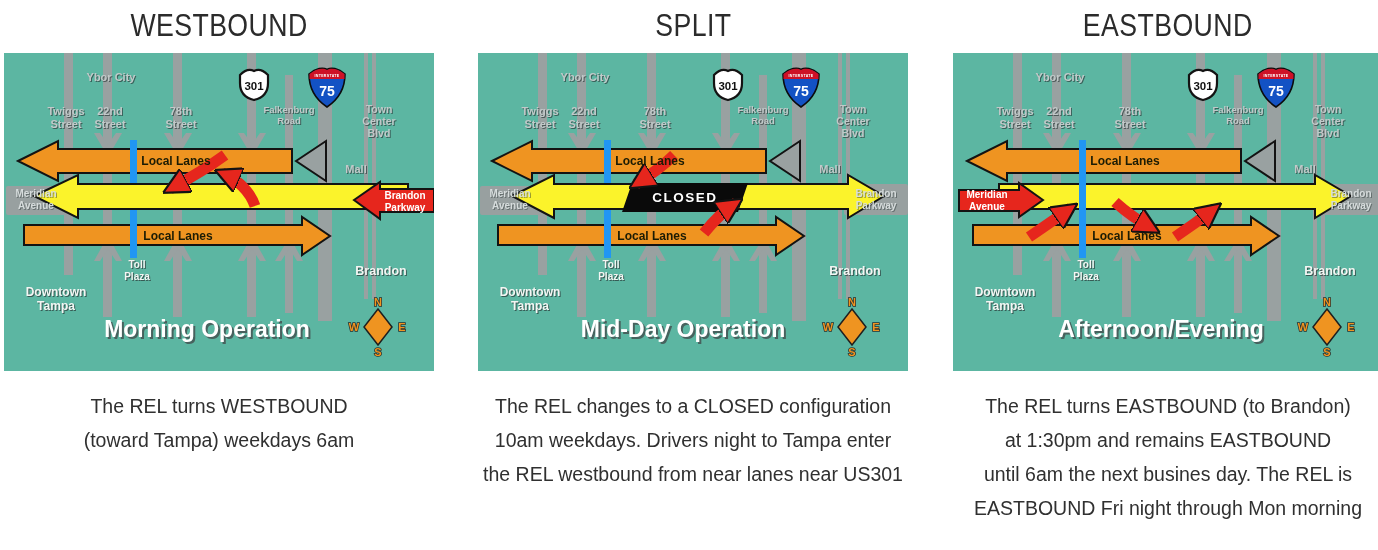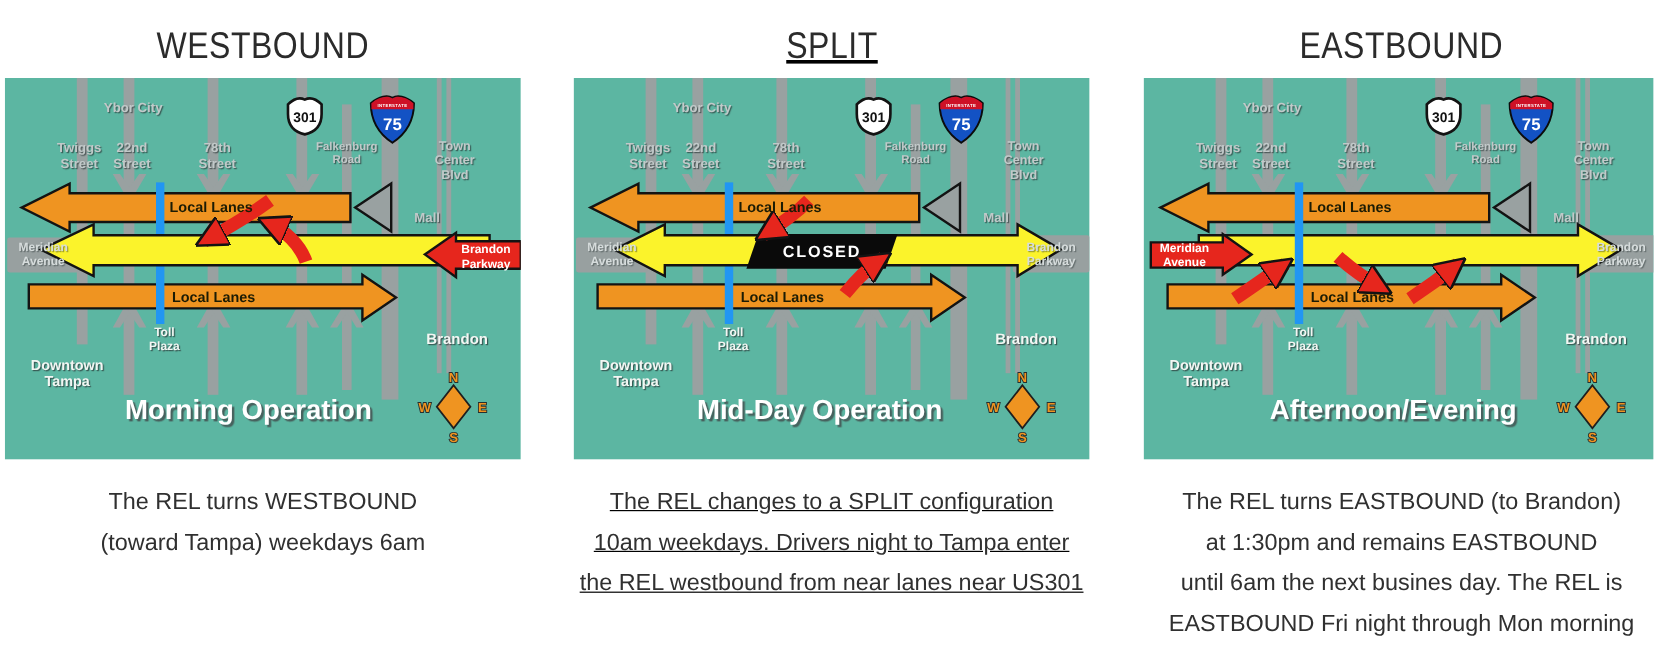--- a/index.html
+++ b/index.html
@@ -1,20 +1,20 @@
 <!DOCTYPE html>
 <html><head>
 <meta charset="utf-8">
 <style>
   html,body{margin:0;padding:0;background:#fff;}
   .page{position:relative;width:1378px;height:550px;background:#ffffff;overflow:hidden;
         font-family:"Liberation Sans",sans-serif;}
   .panel{position:absolute;top:0;width:430px;}
-  .panel.p1{left:4px;} .panel.p2{left:478px;text-decoration:underline;} .panel.p3{left:953px;}
-  .ptitle{height:52px;margin:12px 0 1px 0;display:flex;align-items:center;justify-content:center;
+  .panel.p1{left:4px;} .panel.p2{left:478px;} .panel.p3{left:953px;}
+  .ptitle{height:52px;margin:0 0 1px 0;display:flex;align-items:center;justify-content:center;
           font-size:31px;font-weight:400;color:#2b2b2b;letter-spacing:.5px;}
   .ptitle span{display:inline-block;transform:scaleX(.86);}
   .mapwrap{width:430px;height:318px;}
   .caption{width:470px;margin:18px 0 0 -20px;text-align:center;
            font-size:19.5px;line-height:34px;color:#303030;white-space:nowrap;}
   
   text{font-family:"Liberation Sans",sans-serif;text-anchor:middle;}
   .sg{font-weight:bold;font-size:11px;fill:#c2c9c9;filter:drop-shadow(1px 1px 0px rgba(40,52,52,.65));}
   .sg.f9{font-size:9.5px;} .sg.f10{font-size:10.5px;}
   .sw{font-weight:bold;font-size:12px;fill:#f3f6f3;filter:drop-shadow(1px 1px 0px rgba(40,52,52,.7));}
@@ -219,21 +219,21 @@
         <g>
           <polygon points="374,256 388,274 374,292 360,274" fill="#ef9421" stroke="#1f1f1f" stroke-width="1.5"></polygon>
           <text class="cm" x="374" y="253">N</text>
           <text class="cm" x="350" y="278">W</text>
           <text class="cm" x="398" y="278">E</text>
           <text class="cm" x="374" y="303">S</text>
         </g>
       </svg>
     </div>
     <div class="caption">
-      <div>The REL changes to a SPLIT configuration</div>
+      <div>The REL changes to a CLOSED configuration</div>
       <div>10am weekdays. Drivers night to Tampa enter</div>
       <div>the REL westbound from near lanes near US301</div>
     </div>
   </section>
 
   <section class="panel p3">
     <h2 class="ptitle">
         <span>EASTBOUND</span>
       </h2>
     <div class="mapwrap">

